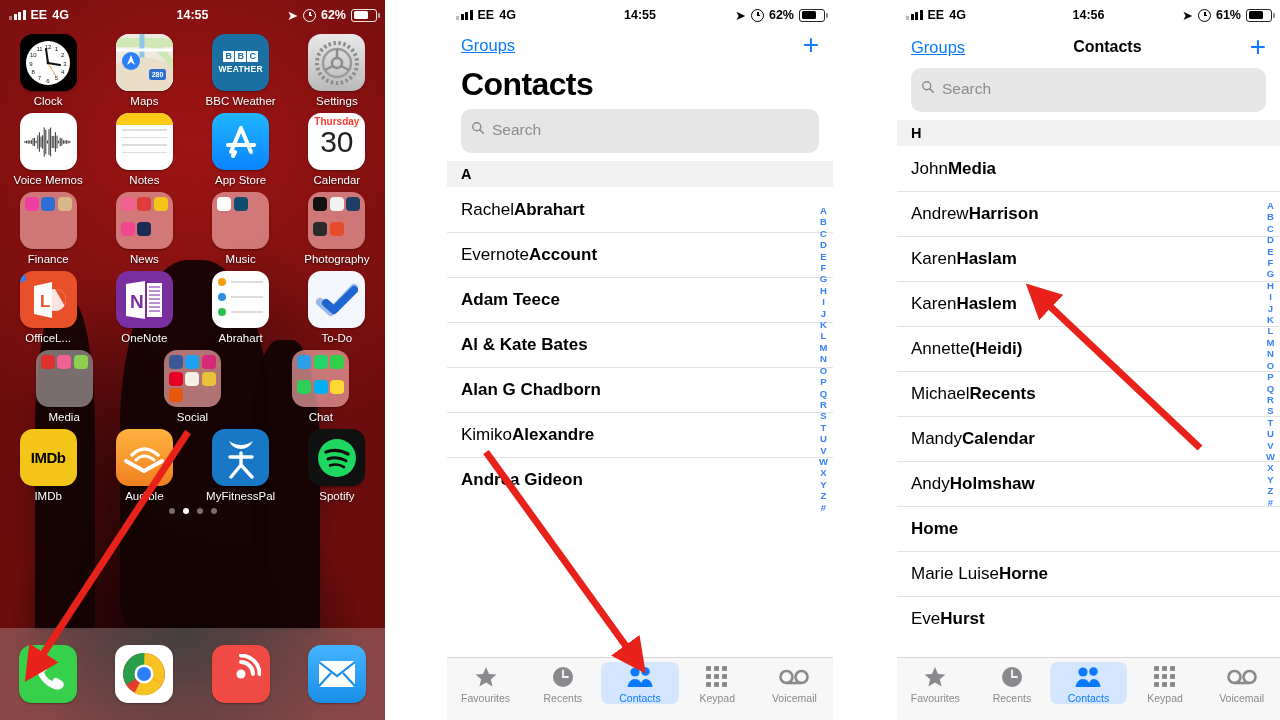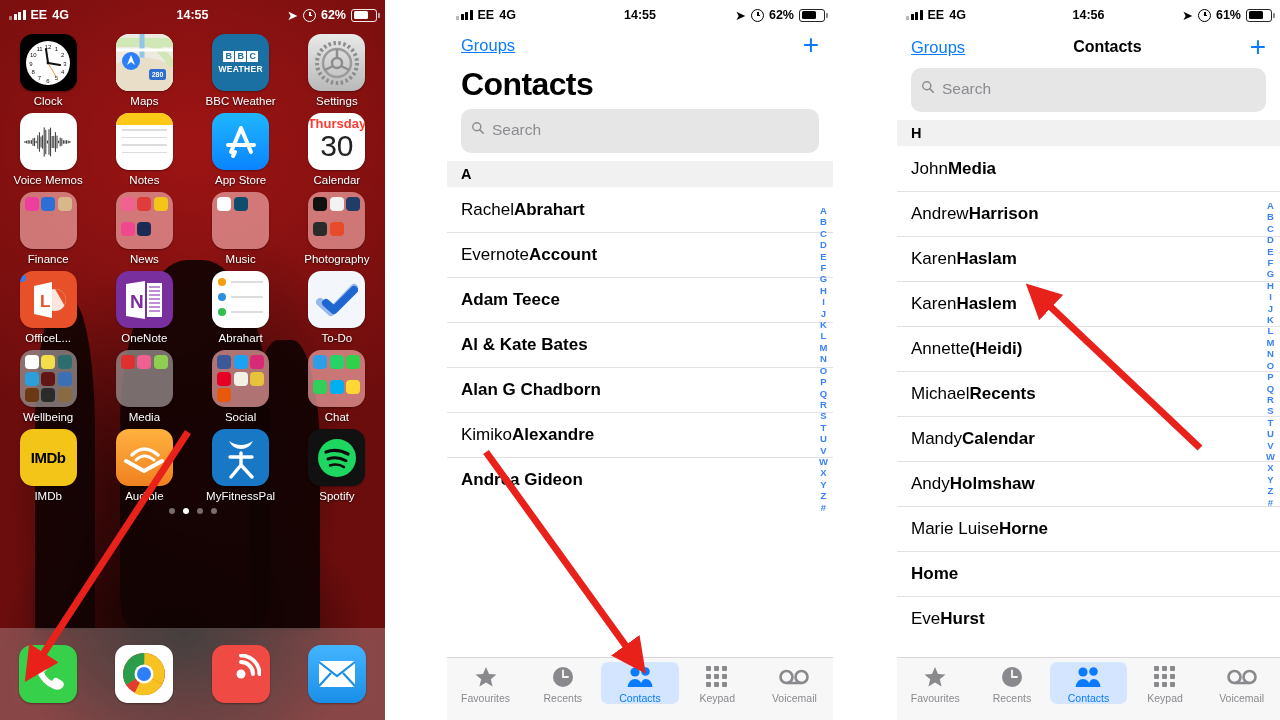--- a/index.html
+++ b/index.html
@@ -83,21 +83,21 @@
   .ic-bbc .bbc span{background:#fff;color:#1a6fa3;font-weight:bold;font-size:9px;padding:0 2px;line-height:11px;}
   .ic-bbc .wtxt{color:#fff;font-size:8.5px;font-weight:bold;letter-spacing:.3px;}
   .ic-settings{background:linear-gradient(#e9e9e9,#b9b9b9);display:flex;align-items:center;justify-content:center;}
   .ic-vm{background:#fff;display:flex;align-items:center;justify-content:center;}
   .ic-notes{background:#fff;}
   .ic-notes .top{height:12px;background:#fcc917;}
   .ic-notes .lines{padding:4px 6px;}
   .ic-notes .lines i{display:block;height:1.5px;background:#ddd;margin-bottom:6px;}
   .ic-appstore{background:linear-gradient(#1fb6ff,#0a84ff);display:flex;align-items:center;justify-content:center;color:#fff;font-size:34px;}
   .ic-cal{background:#fff;display:flex;flex-direction:column;align-items:center;justify-content:flex-start;padding-top:3px;box-sizing:border-box;}
-  .ic-cal .d{color:#ff3b30;font-size:13px;font-weight:bold;text-align:right;}
+  .ic-cal .d{color:#ff3b30;font-size:10px;font-weight:bold;text-align:right;}
   .ic-cal .n{color:#222;font-size:30px;line-height:30px;font-weight:300;}
   .ic-office{background:#e8502a;display:flex;align-items:center;justify-content:center;color:#fff;font-weight:bold;font-size:28px;}
   .ic-onenote{background:#7a2f9e;display:flex;align-items:center;justify-content:center;color:#fff;font-weight:bold;font-size:28px;}
   .ic-rem{background:#fff;padding:7px 6px;box-sizing:border-box;}
   .ic-rem .r{display:flex;align-items:center;gap:5px;margin-bottom:7px;}
   .ic-rem .r b{width:8px;height:8px;border-radius:50%;display:block;}
   .ic-rem .r i{flex:1;height:1.6px;background:#ddd;display:block;}
   .ic-todo{background:#f3f6fb;display:flex;align-items:center;justify-content:center;}
   .ic-imdb{background:#f2c518;display:flex;align-items:center;justify-content:center;color:#000;font-weight:bold;font-size:15px;letter-spacing:-.5px;}
   .ic-audible{background:linear-gradient(#ffb23f,#f08020);display:flex;align-items:center;justify-content:center;}
@@ -405,34 +405,20 @@
                   <path d="M4 19 L15 29 L38 5" stroke="#2d6fd4" stroke-width="8" fill="none" stroke-linecap="round" stroke-linejoin="round" opacity=".45"></path>
                   <path d="M10 20 L18 27 L38 7" stroke="#1f66d0" stroke-width="8" fill="none" stroke-linecap="round" stroke-linejoin="round"></path>
                 </svg>
               </div>
               <div class="app-label">To-Do</div>
             </div>
           </div>
           <div class="row">
             <div class="app">
               <div class="icon folder grey">
-                <span class="mini" style="background:#ffffff"></span>
-                <span class="mini" style="background:#f2de4a"></span>
-                <span class="mini" style="background:#2c6e6e"></span>
-                <span class="mini" style="background:#2d9fd8"></span>
-                <span class="mini" style="background:#611515"></span>
-                <span class="mini" style="background:#3d6fb5"></span>
-                <span class="mini" style="background:#6b3a12"></span>
-                <span class="mini" style="background:#2b2b2b"></span>
-                <span class="mini" style="background:#8a6a42"></span>
-              </div>
-              <div class="app-label">Wellbeing</div>
-            </div>
-            <div class="app">
-              <div class="icon folder grey">
                 <span class="mini" style="background:#e02f2f"></span>
                 <span class="mini" style="background:#f06090"></span>
                 <span class="mini" style="background:#8ecf52"></span>
               </div>
               <div class="app-label">Media</div>
             </div>
             <div class="app">
               <div class="icon folder">
                 <span class="mini" style="background:#3b5998"></span>
                 <span class="mini" style="background:#1da1f2"></span>
@@ -771,26 +757,26 @@
         </div>
         <div class="crow">
           <span>Mandy </span>
           <b>Calendar</b>
         </div>
         <div class="crow">
           <span>Andy </span>
           <b>Holmshaw</b>
         </div>
         <div class="crow">
+          <span></span>
+          <b>Home</b>
+        </div>
+        <div class="crow">
           <span>Marie Luise </span>
           <b>Horne</b>
-        </div>
-        <div class="crow">
-          <span></span>
-          <b>Home</b>
         </div>
         <div class="crow">
           <span>Eve </span>
           <b>Hurst</b>
         </div>
       </div>
     <div class="idx" id="contacts-h-index" style="top:200px;">
         <span>A</span>
         <span>B</span>
         <span>C</span>

